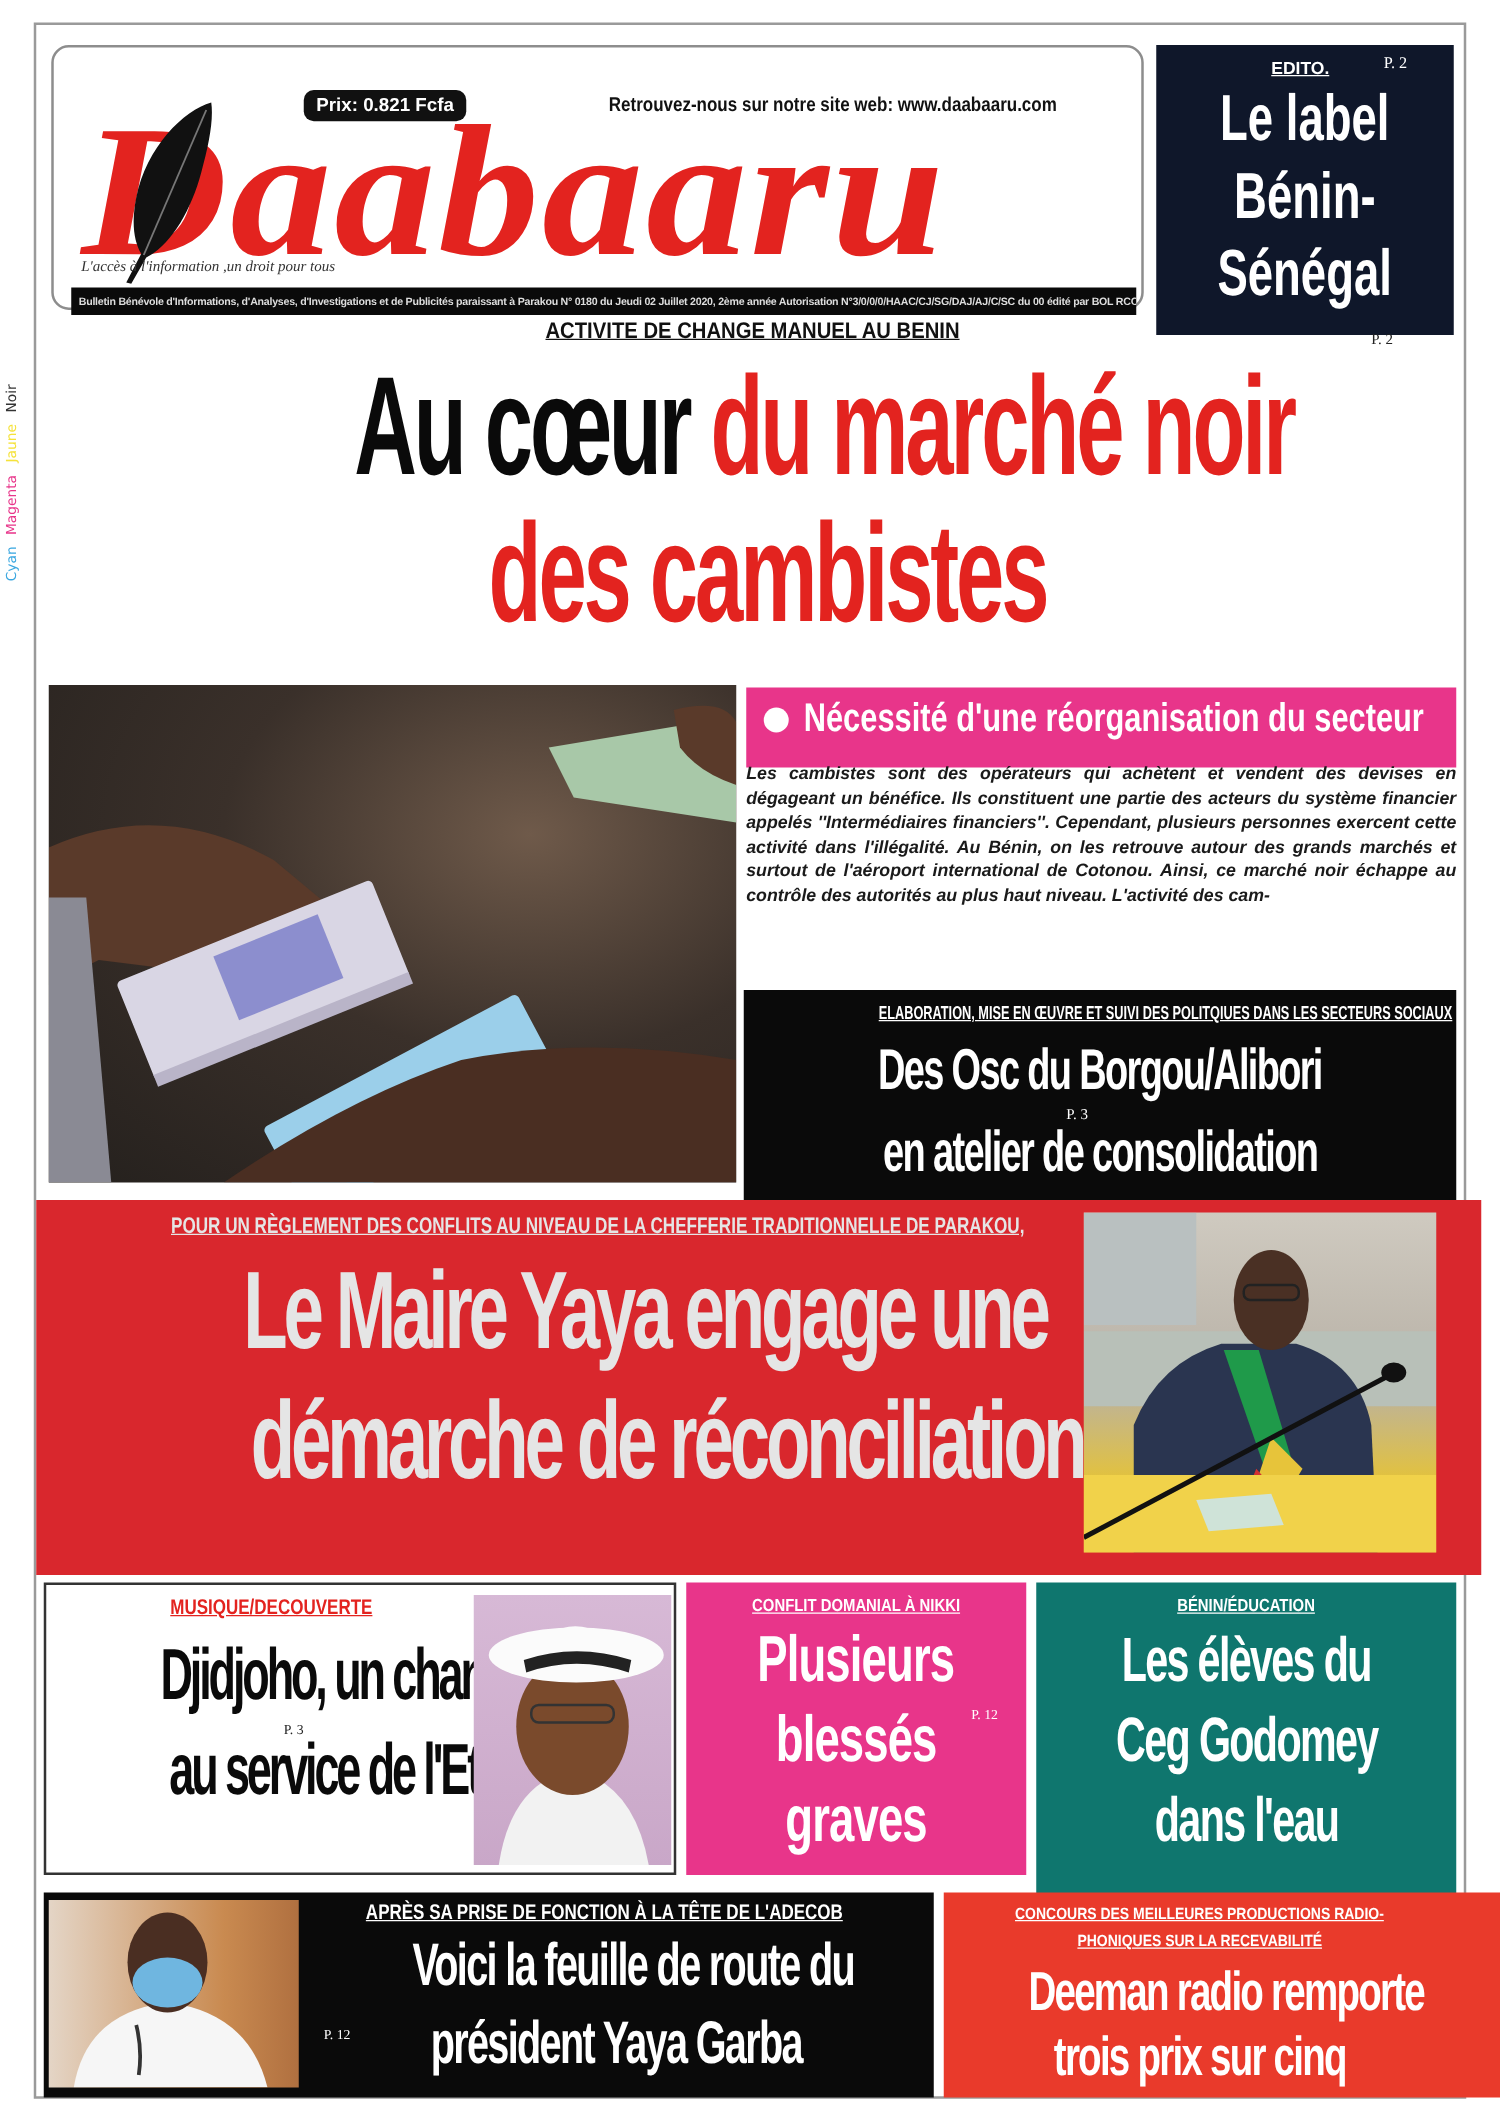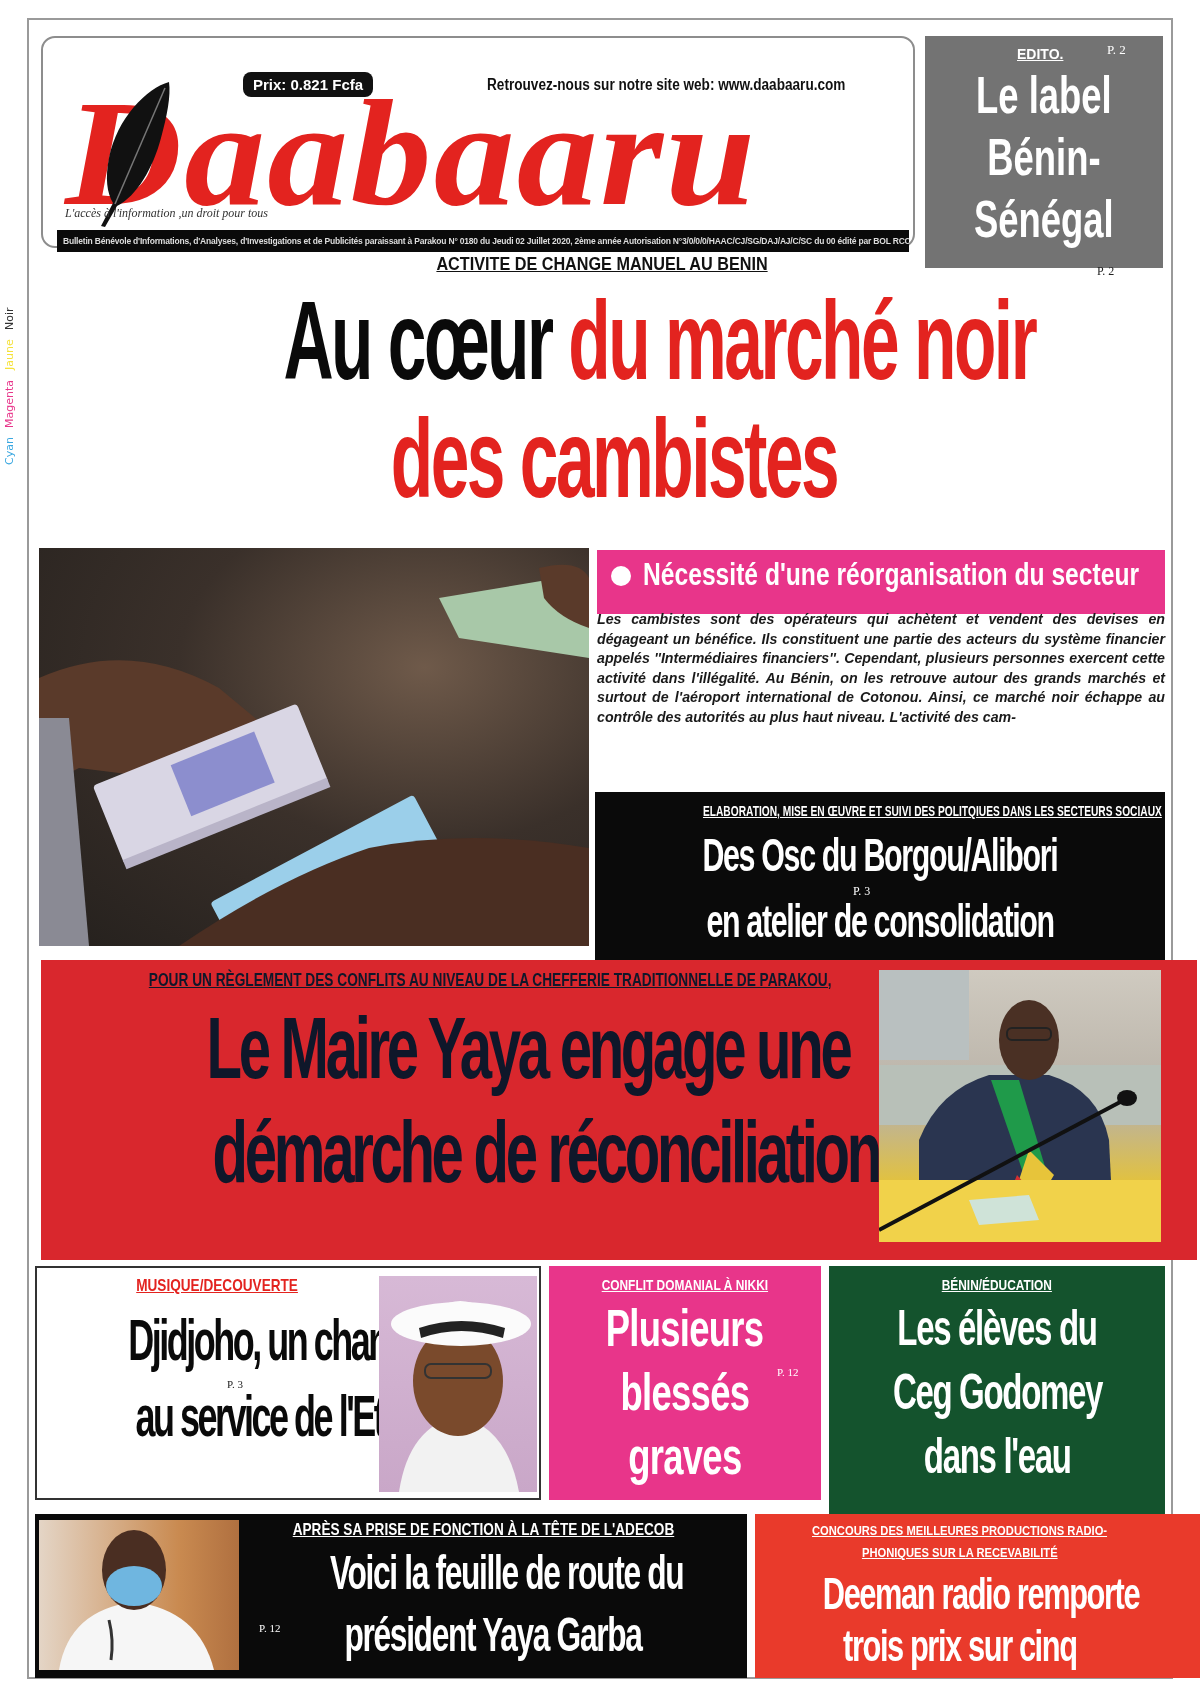--- a/index.html
+++ b/index.html
@@ -18,21 +18,21 @@
   
   .masthead { left: 12px; top: 16px; width: 874px; height: 212px; border: 2px solid #8d8d8d; border-radius: 14px; }
   .price { left: 200px; top: 34px; background: #111; color: #fff; font-weight: bold; font-size: 15px; padding: 4px 10px; border-radius: 8px; }
   .website { left: 444px; top: 38px; font-size: 16px; color: #111; font-weight: bold; transform: scaleX(0.85); transform-origin: left top; white-space: nowrap; }
   .logo { left: 22px; top: 40px; font-family: "Liberation Serif", serif; font-style: italic; font-weight: bold; color: #e3231f; font-size: 150px; line-height: 1; letter-spacing: 2px; transform: scaleX(1.08); transform-origin: left top; }
   .quill { left: 44px; top: 40px; }
   .tagline { left: 22px; top: 168px; font-family: "Liberation Serif", serif; font-style: italic; font-size: 12px; color: #333; }
   .infobar { left: 14px; top: 192px; width: 852px; height: 22px; background: #0a0a0a; color: #ddd; font-size: 8.5px; font-weight: bold; line-height: 22px; padding-left: 6px; white-space: nowrap; overflow: hidden; letter-spacing: -0.2px; }
 
   
-  .edito { left: 896px; top: 16px; width: 238px; height: 232px; background: #737373; color: #fff; }
+  .edito { left: 896px; top: 16px; width: 238px; height: 232px; background: #0f172a; color: #fff; }
   .edito-label { left: 92px; top: 10px; font-size: 14px; font-weight: bold; text-decoration: underline; }
   .edito-page { left: 182px; top: 6px; font-family: "Liberation Serif", serif; font-size: 13px; }
   .edito-title { left: 0; top: 28px; width: 238px; text-align: center; font-weight: bold; font-size: 52px; line-height: 62px; }
 
   
   .kicker1 { left: 0; top: 234px; width: 1146px; text-align: center; }
   .kicker1 span { font-size: 18px; font-weight: bold; text-decoration: underline; color: #111; display: inline-block; transform: scaleX(0.9); }
   .p2top { left: 1068px; top: 244px; font-family: "Liberation Serif", serif; font-size: 12px; color: #222; }
   .headline { left: 0; top: 262px; width: 1146px; text-align: center; font-weight: bold; font-size: 112px; line-height: 118px; letter-spacing: -4px; padding-left: 24px; }
   .headline .blk { color: #0a0a0a; }
@@ -46,42 +46,42 @@
   .pink-bar .txt { left: 46px; top: 6px; font-size: 32px; font-weight: bold; transform: scaleX(0.77); transform-origin: left top; white-space: nowrap; }
   .lede { left: 568px; top: 590px; width: 568px; font-size: 14.2px; font-style: italic; line-height: 19.6px; color: #1a1a1a; text-align: justify; font-weight: bold; }
 
   .osc { left: 566px; top: 772px; width: 570px; height: 168px; background: #0a0a0a; color: #fff; text-decoration: underline; }
   .osc-kicker { left: 0; top: 10px; width: 570px; text-align: center; }
   .osc-kicker span { font-size: 15px; font-weight: bold; text-decoration: underline; display: inline-block; transform: scaleX(0.68); white-space: nowrap; }
   .osc-title { left: 0; top: 30px; width: 570px; text-align: center; font-size: 46px; line-height: 66px; font-weight: bold; letter-spacing: -2px; }
   .osc-page { left: 258px; top: 92px; font-family: "Liberation Serif", serif; font-size: 12px; }
 
   
-  .mayor { left: 12px; top: 940px; width: 1156px; height: 300px; background: #d9272d; color: #0f172a; }
+  .mayor { left: 0; top: 940px; width: 1156px; height: 300px; background: #d9272d; color: #e5e5e5; }
   .mayor-kicker { left: 0; top: 10px; width: 820px; text-align: center; }
   .mayor-kicker span { font-size: 18px; font-weight: bold; text-decoration: underline; display: inline-block; transform: scaleX(0.76); white-space: nowrap; }
   .mayor-title { left: 0; top: 36px; width: 820px; text-align: center; font-size: 88px; line-height: 104px; font-weight: bold; letter-spacing: -5px; }
   .mayor-photo { left: 838px; top: 10px; width: 282px; height: 272px; overflow: hidden;
     background: linear-gradient(180deg, #cfcac0 0%, #b8b1a6 50%, #e8c430 82%, #f1d24a 100%); }
 
   
   .music { left: 6px; top: 1246px; width: 506px; height: 234px; border: 2px solid #333; background: #fff; }
   .music-kicker { left: 0; top: 8px; width: 360px; text-align: center; }
   .music-kicker span { color: #e3231f; font-size: 17px; font-weight: bold; text-decoration: underline; display: inline-block; transform: scaleX(0.8); }
   .music-title { left: 0; top: 34px; width: 360px; text-align: center; font-size: 58px; line-height: 76px; font-weight: bold; color: #0a0a0a; letter-spacing: -4px; }
   .music-page { left: 190px; top: 110px; font-family: "Liberation Serif", serif; font-size: 11px; color: #222; }
   .music-photo { left: 342px; top: 8px; width: 158px; height: 216px; overflow: hidden; background: linear-gradient(180deg, #d7b9d6 0%, #c9a7c8 100%); }
 
   .nikki { left: 520px; top: 1246px; width: 272px; height: 234px; background: #e8358a; color: #fff; }
   .nikki-kicker { left: 0; top: 10px; width: 272px; text-align: center; }
   .nikki-kicker span { font-size: 14px; font-weight: bold; text-decoration: underline; display: inline-block; transform: scaleX(0.85); white-space: nowrap; }
   .nikki-title { left: 0; top: 30px; width: 272px; text-align: center; font-size: 52px; line-height: 64px; font-weight: bold; letter-spacing: -1px; }
   .nikki-page { left: 228px; top: 100px; font-family: "Liberation Serif", serif; font-size: 11px; }
 
-  .ceg { left: 800px; top: 1246px; width: 336px; height: 272px; background: #14532d; color: #fff; }
+  .ceg { left: 800px; top: 1246px; width: 336px; height: 272px; background: #0f766e; color: #fff; }
   .ceg-kicker { left: 0; top: 10px; width: 336px; text-align: center; }
   .ceg-kicker span { font-size: 14px; font-weight: bold; text-decoration: underline; display: inline-block; transform: scaleX(0.85); }
   .ceg-title { left: 0; top: 30px; width: 336px; text-align: center; font-size: 50px; line-height: 64px; font-weight: bold; letter-spacing: -2px; }
 
   
   .adecob { left: 6px; top: 1494px; width: 712px; height: 164px; background: #0a0a0a; color: #fff; }
   .adecob-photo { left: 4px; top: 6px; width: 200px; height: 150px; overflow: hidden; background: linear-gradient(90deg, #e4d5c6 0%, #c98a50 70%, #b07040 100%); }
   .adecob-kicker { left: 210px; top: 6px; width: 498px; text-align: left; }
   .adecob-kicker span { font-size: 17px; font-weight: bold; text-decoration: underline; display: inline-block; transform: scaleX(0.8); white-space: nowrap; }
   .adecob-title { left: 204px; top: 28px; width: 508px; text-align: center; font-size: 48px; line-height: 62px; font-weight: bold; letter-spacing: -2px; }

